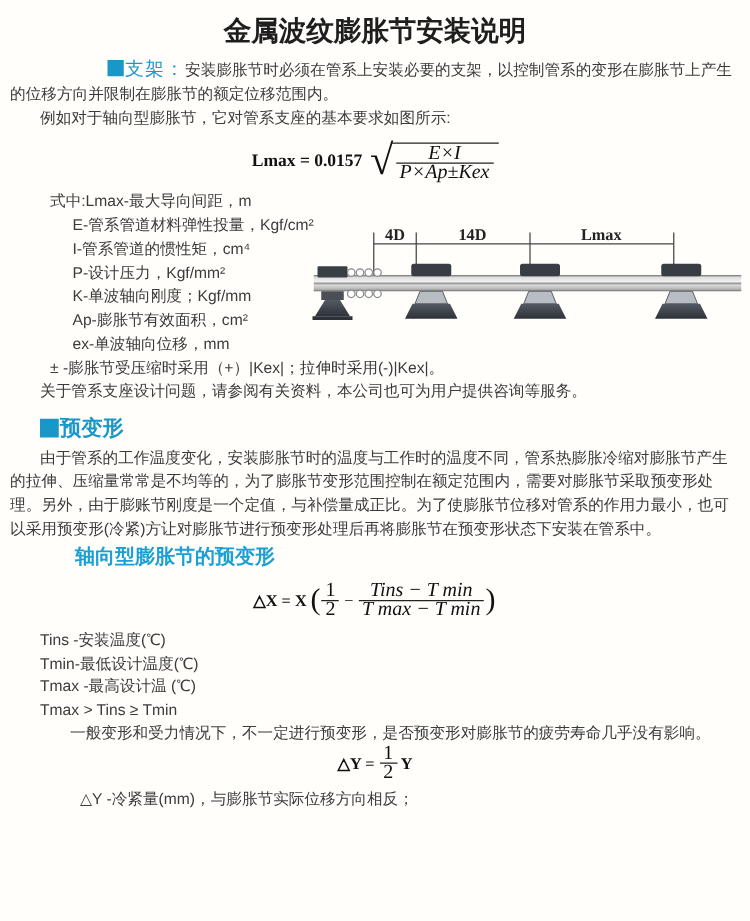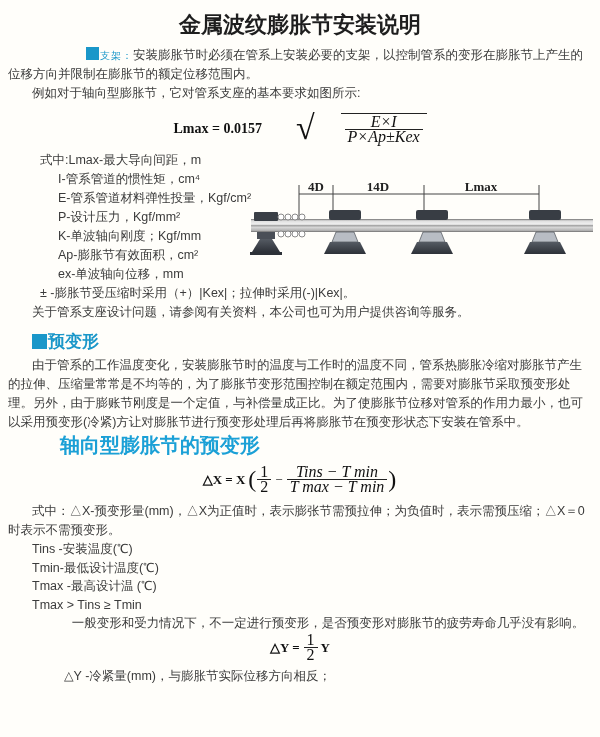--- a/index.html
+++ b/index.html
@@ -14,29 +14,29 @@
     margin-top:12px; text-align:center;
     font-size:22px; line-height:26px; font-weight:bold; color:#1e1e1e;
   }
   .sq {
     display:inline-block; width:13px; height:13px; background:#1a97c9;
     vertical-align:-1px; margin-right:1px;
   }
   .sq.big { width:15px; height:15px; vertical-align:-2px; }
   .teal { color:#1a97c9; }
   .para1 { margin:8px 10px 0 8px; text-indent:78px; }
-  .support-head { font-size:10px; letter-spacing:1px; }
+  .support-head { font-size:15px; letter-spacing:1px; }
   .example { margin:0 10px 0 8px; text-indent:24px; }
 
   
   .formula-row {
     display:flex; justify-content:center; align-items:center;
     font-family:"Liberation Serif", serif; color:#111;
   }
-  .f1 { margin:6px 0 2px 0; height:38px;gap:28px; }
+  .f1 { margin:6px 0 2px 0; height:38px; }
   .f-lhs { font-weight:bold; font-size:14px; margin-right:6px; }
   .sqrt-sign { font-size:34px; font-weight:normal; line-height:34px; margin-right:-2px; }
   .sqrt-content { border-top:1.5px solid #222; padding:1px 4px 0 4px; }
   .frac { display:inline-block; text-align:center; vertical-align:middle; font-size:16px; }
   .frac .num, .frac .den { display:block; padding:0 3px; line-height:14px; }
   .frac .den { border-top:1px solid #222; }
   .ital { font-style:italic; }
   .f2 { margin:2px 0; height:42px; font-size:13px; }
   .f2 .f-lhs2 { font-weight:bold; margin-right:2px; }
   .big-paren { font-size:24px; font-weight:normal; padding:0 1px; }
@@ -50,26 +50,26 @@
   .defs { position:absolute; left:40px; top:0; }
   .defs div { line-height:19px; }
   .defs div + div { margin-left:18px; }
   .diagram { position:absolute; right:3px; top:28px; }
 
   .note-pm { margin-left:40px; }
   .note-consult { margin-left:32px; }
 
   .sec-head { margin:8px 0 2px 32px; font-size:17px; font-weight:bold; line-height:24px; }
   .pre-para { margin:0 8px; text-indent:24px; line-height:19px; }
-  .sub-head { margin:2px 0 0 60px; font-size:20px; font-weight:bold; color:#1ba0d6; line-height:22px; }
+  .sub-head { margin:2px 0 0 60px; font-size:16px; font-weight:bold; color:#1ba0d6; line-height:22px; }
   .sub-head2 { margin:4px 0 2px 32px; }
   .explain { margin:0 8px; text-indent:24px; line-height:19px; }
   .def-lines { margin-left:32px; }
   .def-lines div { line-height:18.5px; }
-  .fatigue { text-indent:24px;text-align:center; }
+  .fatigue { text-indent:24px; }
   .final-note { margin:4px 0 0 64px; }
 
   svg text { font-family:"Liberation Serif", serif; font-weight:bold; fill:#222; }
 </style>
 </head>
 <body>
 
 <div class="page">
 
   <div class="title">金属波纹膨胀节安装说明</div>
@@ -85,22 +85,22 @@
       <span class="frac ital">
         <span class="num">E×I</span>
         <span class="den">P×Ap±Kex</span>
       </span>
     </span>
   </div>
 
   <div class="mid">
     <div class="defs">
       <div>式中:Lmax-最大导向间距，m</div>
+      <div>E-管系管道材料弹性投量，Kgf/cm²</div>
       <div>I-管系管道的惯性矩，cm⁴</div>
-      <div>E-管系管道材料弹性投量，Kgf/cm²</div>
       <div>P-设计压力，Kgf/mm²</div>
       <div>K-单波轴向刚度；Kgf/mm</div>
       <div>Ap-膨胀节有效面积，cm²</div>
       <div>ex-单波轴向位移，mm</div>
     </div>
 
     <svg class="diagram" width="350" height="92" viewBox="0 0 350 92">
       <defs>
         <linearGradient id="pipeGrad" x1="0" y1="0" x2="0" y2="1">
           <stop offset="0" stop-color="#6e6e6e"></stop>
@@ -179,21 +179,20 @@
       <span class="den">2</span>
     </span>
     <span class="minus">−</span>
     <span class="frac ital">
       <span class="num">Tins − T min</span>
       <span class="den">T max − T min</span>
     </span>
     <span class="big-paren">)</span>
   </div>
 
-  <p class="explain">式中：△X-预变形量(mm)，△X为正值时，表示膨张节需预拉伸；为负值时，表示需预压缩；△X＝0时表示不需预变形。</p>
 
   <div class="def-lines">
     <div>Tins -安装温度(℃)</div>
     <div>Tmin-最低设计温度(℃)</div>
     <div>Tmax -最高设计温 (℃)</div>
     <div>Tmax &gt; Tins ≥ Tmin</div>
     <div class="fatigue">一般变形和受力情况下，不一定进行预变形，是否预变形对膨胀节的疲劳寿命几乎没有影响。</div>
   </div>
 
 

